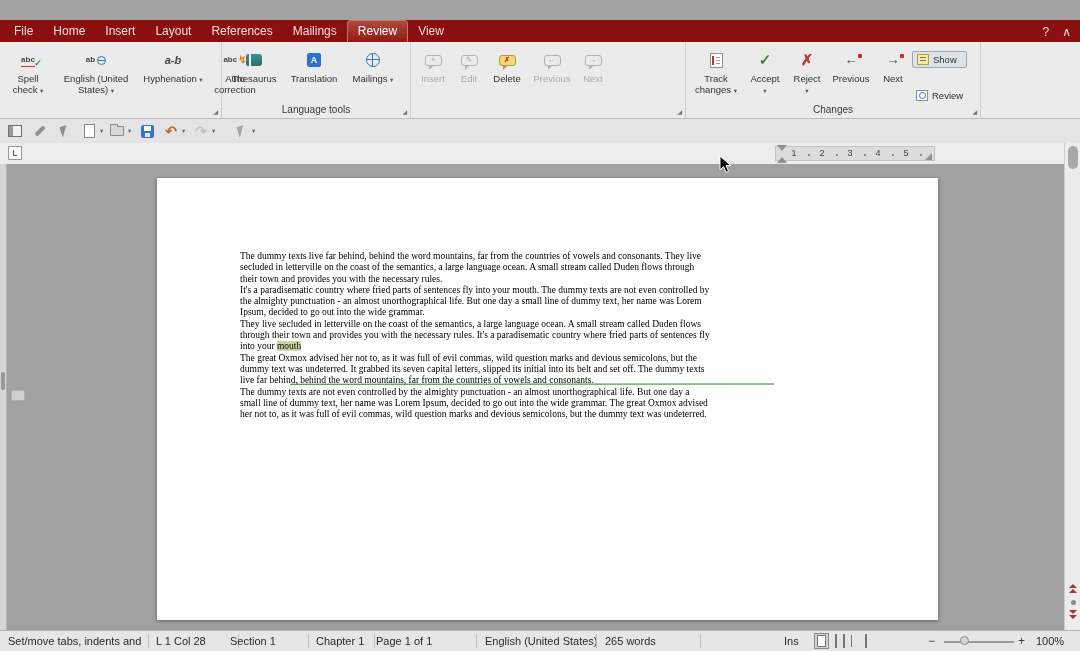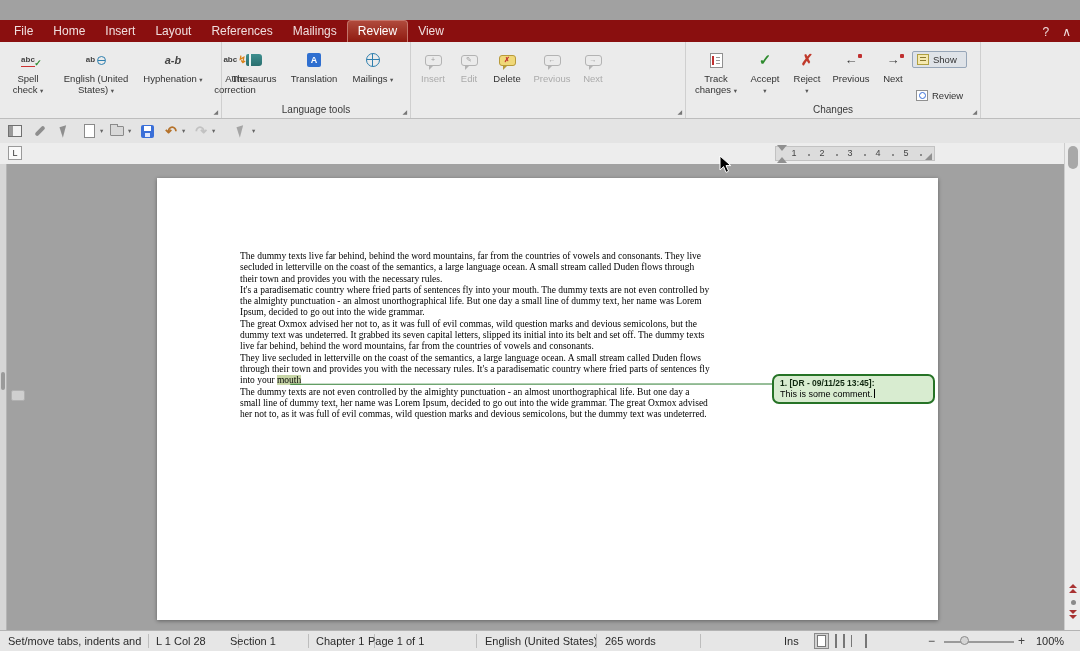--- a/index.html
+++ b/index.html
@@ -386,34 +386,30 @@
   <div class="docarea">
     <div class="leftstrip">
         <div class="grip"></div>
       </div>
     <div class="minibtn"></div>
 
     <div class="page">
       <div class="textblock">
         <p>The dummy texts live far behind, behind the word mountains, far from the countries of vowels and consonants. They live secluded in letterville on the coast of the semantics, a large language ocean. A small stream called Duden flows through their town and provides you with the necessary rules.</p>
         <p>It's a paradisematic country where fried parts of sentences fly into your mouth. The dummy texts are not even controlled by the almighty punctuation - an almost unorthographical life. But one day a small line of dummy text, her name was Lorem Ipsum, decided to go out into the wide grammar.</p>
+        <p><span>They live secluded in letterville on the coast of the semantics, a large language ocean. A small stream called Duden flows through their town and provides you with the necessary rules. It's a paradisematic country where fried parts of sentences fly into your </span><span class="anchor-word">mouth</span></p>
         <p>The great Oxmox advised her not to, as it was full of evil commas, wild question marks and devious semicolons, but the dummy text was undeterred. It grabbed its seven capital letters, slipped its initial into its belt and set off. The dummy texts live far behind, behind the word mountains, far from the countries of vowels and consonants.</p>
-        <p><span>They live secluded in letterville on the coast of the semantics, a large language ocean. A small stream called Duden flows through their town and provides you with the necessary rules. It's a paradisematic country where fried parts of sentences fly into your </span><span class="anchor-word">mouth</span></p>
         <p>The dummy texts are not even controlled by the almighty punctuation - an almost unorthographical life. But one day a small line of dummy text, her name was Lorem Ipsum, decided to go out into the wide grammar. The great Oxmox advised her not to, as it was full of evil commas, wild question marks and devious semicolons, but the dummy text was undeterred.</p>
       </div>
     </div>
 
     <svg class="connector-svg">
       <line x1="290.234375" y1="220.265625" x2="774" y2="220" stroke="#2f7d32" stroke-width="1"></line>
     </svg>
 
-    <div class="commentbox">
-      <div class="comment-header">1. [DR - 09/11/25 13:45]:</div>
-      <div class="comment-body"><span>This is some comment.</span><span class="caret"></span></div>
-    </div>
   </div>
 
   <div class="vscroll">
     <div class="vthumb"></div>
     <div class="navbtn" style="top:440px">
         <span class="chev-up"></span>
         <span class="chev-up2"></span>
       </div>
     <div class="navdot" style="top:457px"></div>
     <div class="navbtn" style="top:466px">
@@ -424,21 +420,21 @@
 
   <div class="statusbar">
     <span class="sbi" style="left:8px">Set/move tabs, indents and</span>
     <span class="sb-sep" style="left:148px"></span>
     <span class="sbi" style="left:156px">L 1 Col 28</span>
     <span class="sb-sep" style="left:238px"></span>
     <span class="sbi" style="left:230px">Section 1</span>
     <span class="sb-sep" style="left:308px"></span>
     <span class="sbi" style="left:316px">Chapter 1</span>
     <span class="sb-sep" style="left:374px"></span>
-    <span class="sbi" style="left:368px">Page 1 of 1</span>
+    <span class="sbi" style="left:376px">Page 1 of 1</span>
     <span class="sb-sep" style="left:476px"></span>
     <span class="sbi" style="left:485px">English (United States)</span>
     <span class="sb-sep" style="left:596px"></span>
     <span class="sbi" style="left:605px">265 words</span>
     <span class="sb-sep" style="left:700px"></span>
     <span class="sbi" style="left:784px">Ins</span>
 
     <div class="viewicons">
       <span class="vactive">
           <span class="vp"></span>

